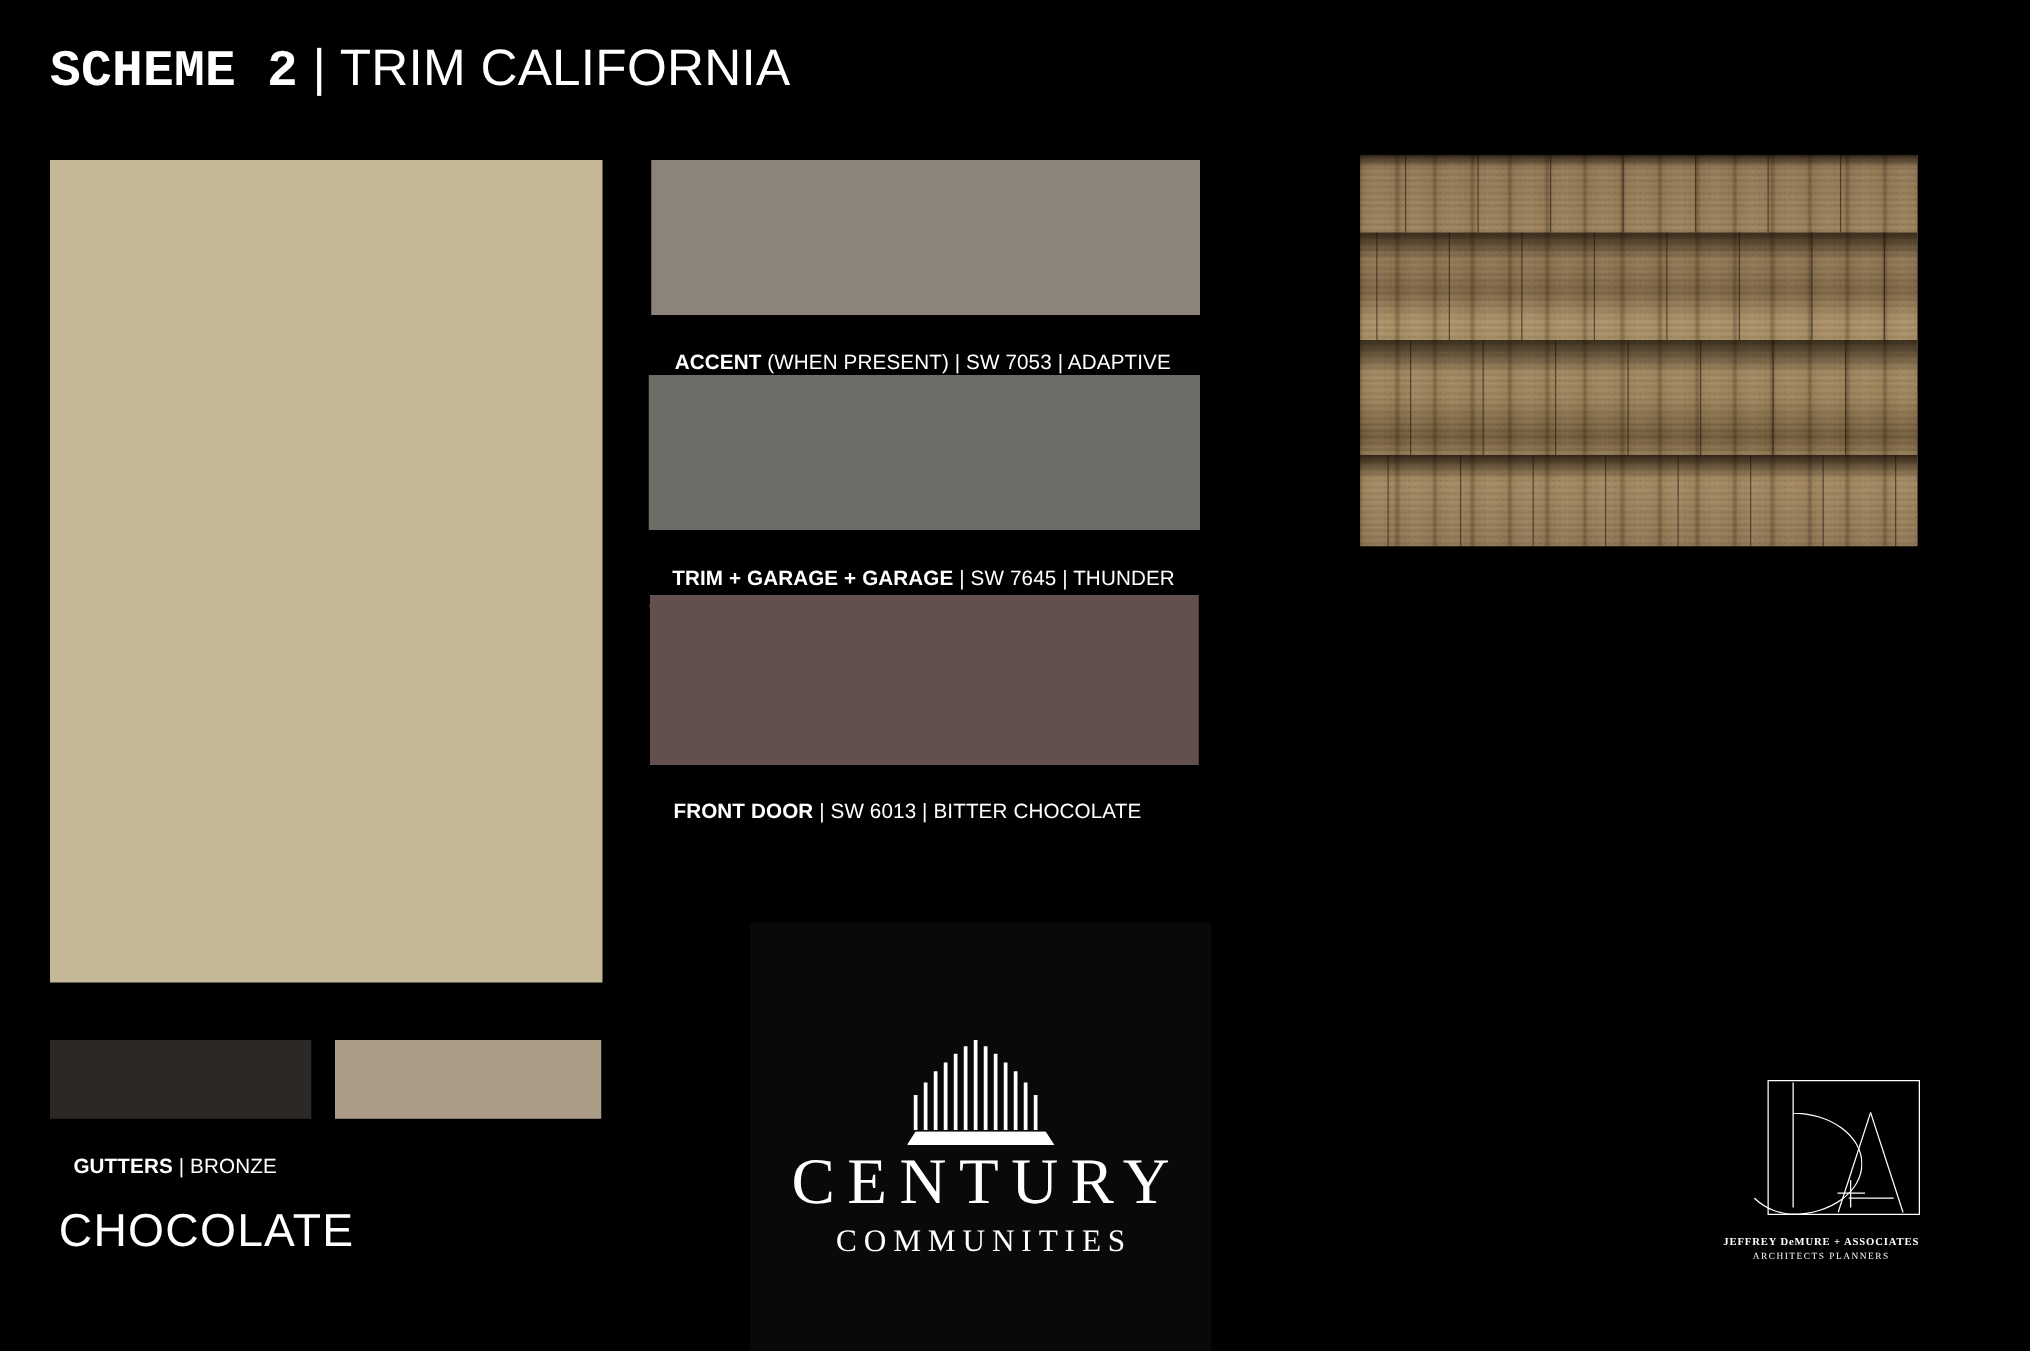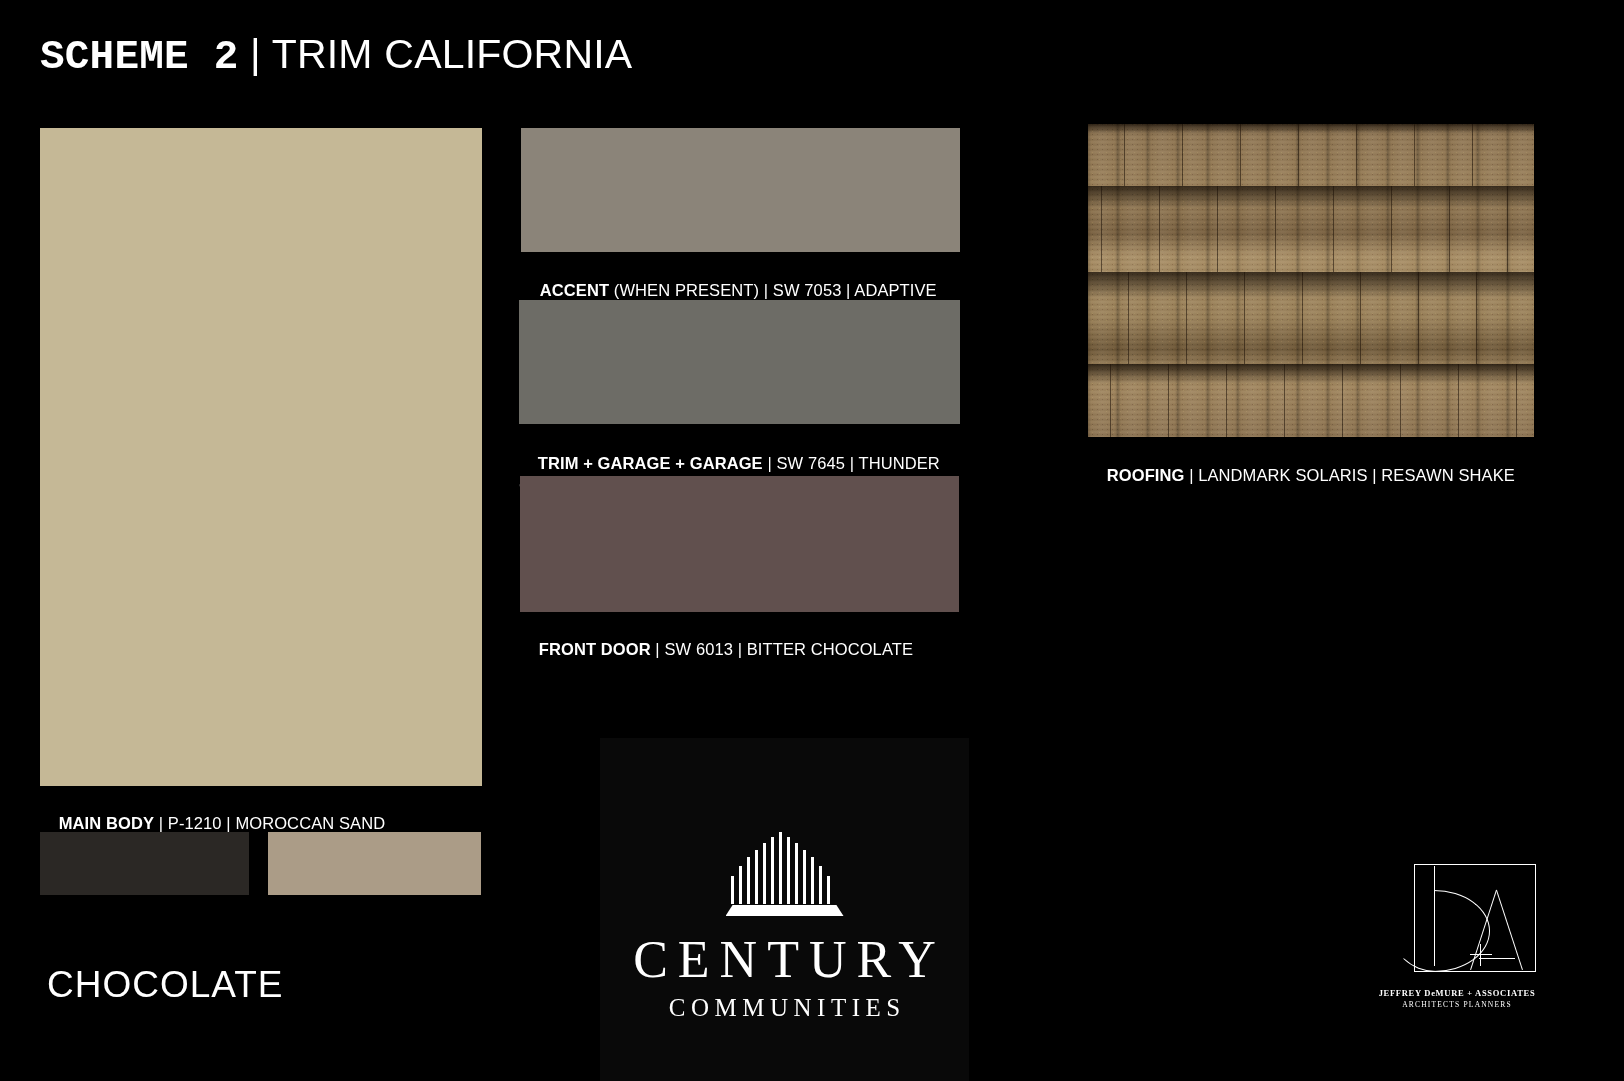--- a/index.html
+++ b/index.html
@@ -222,21 +222,21 @@
   #century-mark .plinth {
     position: absolute;
     bottom: 4px;
     left: 0;
     width: 118px;
     height: 11px;
     background: #ffffff;
     clip-path: polygon(0% 100%, 6% 0%, 94% 0%, 100% 100%);
   }
   #century-wordmark {
-    margin-top: 14px;
+    margin-top: 0;
     font-family: "Liberation Serif", serif;
     font-size: 52px;
     letter-spacing: 10px;
     text-indent: 10px;
     color: #ffffff;
     line-height: 1;
   }
   #century-subword {
     margin-top: 9px;
     font-family: "Liberation Serif", serif;
@@ -364,27 +364,27 @@
 </style>
 </head>
 <body>
 
 <div id="board-title">
   <span class="t-bold">SCHEME 2</span><span class="t-reg"> | TRIM CALIFORNIA</span>
 </div>
 
 <div id="main-body-group">
   <div class="swatch" id="main-body-swatch" style="background: rgb(197, 184, 150);"></div>
-  <div class="swatch-label" id="main-body-label">
-    <span class="lbl-bold">MAIN BODY</span><span class="lbl-reg"> | P-1210 | MOROCCAN SAND</span>
-  </div>
 </div>
 
 <div id="gutters-group">
   <div class="swatch" id="gutters-swatch" style="background: rgb(43, 40, 37);"></div>
+  <div class="swatch-label" id="gutters-label">
+    <span class="lbl-bold">GUTTERS</span><span class="lbl-reg"> | BRONZE</span>
+  </div>
 </div>
 
 <div id="downspouts-group">
   <div class="swatch" id="downspouts-swatch" style="background: rgb(171, 156, 135);"></div>
 </div>
 
 <div id="trellises-heading">CHOCOLATE</div>
 
 <div id="accent-group">
   <div class="swatch" id="accent-swatch" style="background: rgb(139, 132, 121);"></div>
@@ -451,23 +451,20 @@
         <span class="tab" style="left:18%"></span>
       <span class="tab" style="left:31%"></span>
         <span class="tab" style="left:44%"></span>
       <span class="tab" style="left:57%"></span>
         <span class="tab" style="left:70%"></span>
       <span class="tab" style="left:83%"></span>
         <span class="tab" style="left:96%"></span>
     </div>
 
     <div class="grain"></div>
-  </div>
-  <div class="swatch-label" id="roofing-label">
-    <span class="lbl-bold">ROOFING</span><span class="lbl-reg"> | LANDMARK SOLARIS | RESAWN SHAKE</span>
   </div>
 </div>
 
 <div id="century-logo-block">
   <div id="century-mark">
     <span class="ray" style="left:5px;  height:28px;"></span>
     <span class="ray" style="left:13px; height:38px;"></span>
     <span class="ray" style="left:21px; height:47px;"></span>
     <span class="ray" style="left:29px; height:54px;"></span>
     <span class="ray" style="left:37px; height:61px;"></span>

